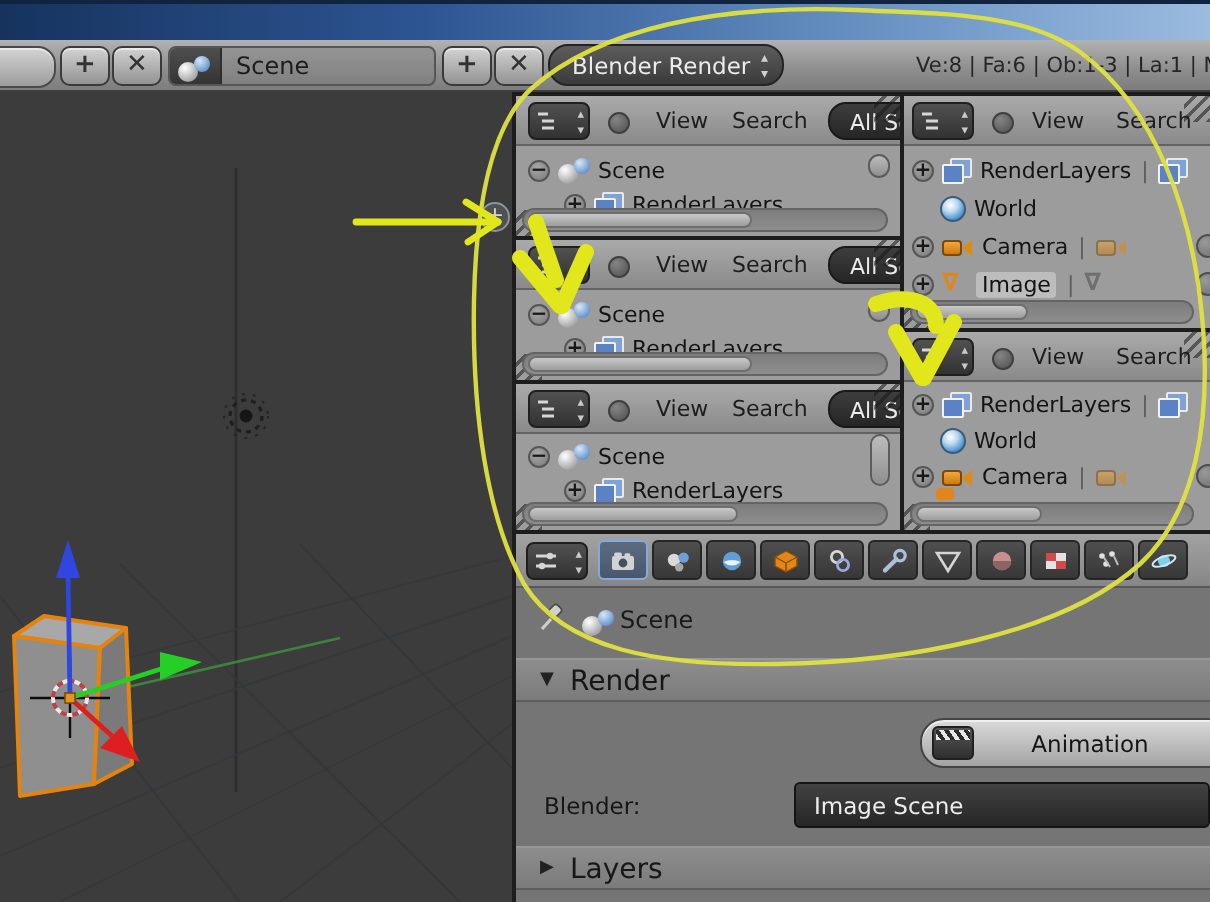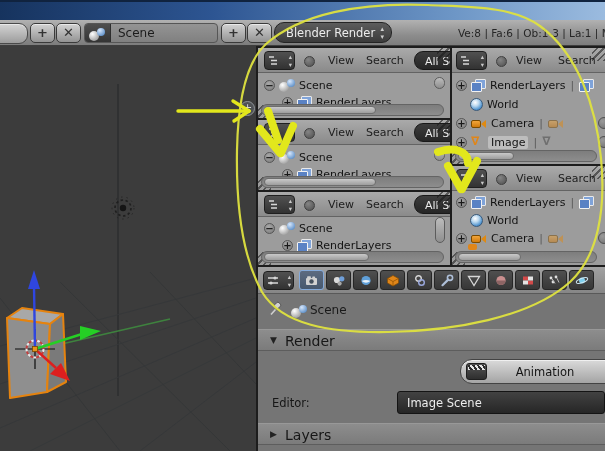--- a/index.html
+++ b/index.html
@@ -465,21 +465,21 @@
     <div class="psec" style="top:62px">
       <span class="arr">▼</span>
       <span class="ttl">Render</span>
     </div>
 
     <div class="bigbtn" style="left:202px;top:92px;width:170px">
       <span class="bicon clap"></span>
       <span>Animation</span>
     </div>
 
-    <span class="dlabel">Editor:</span>
+    <span class="dlabel">Blender:</span>
     <div class="dropdown">
       <span>Image Scene</span>
     </div>
 
     <div class="psec" style="top:156px">
       <span class="arr">▶</span>
       <span class="ttl">Layers</span>
     </div>
   </div>
 

